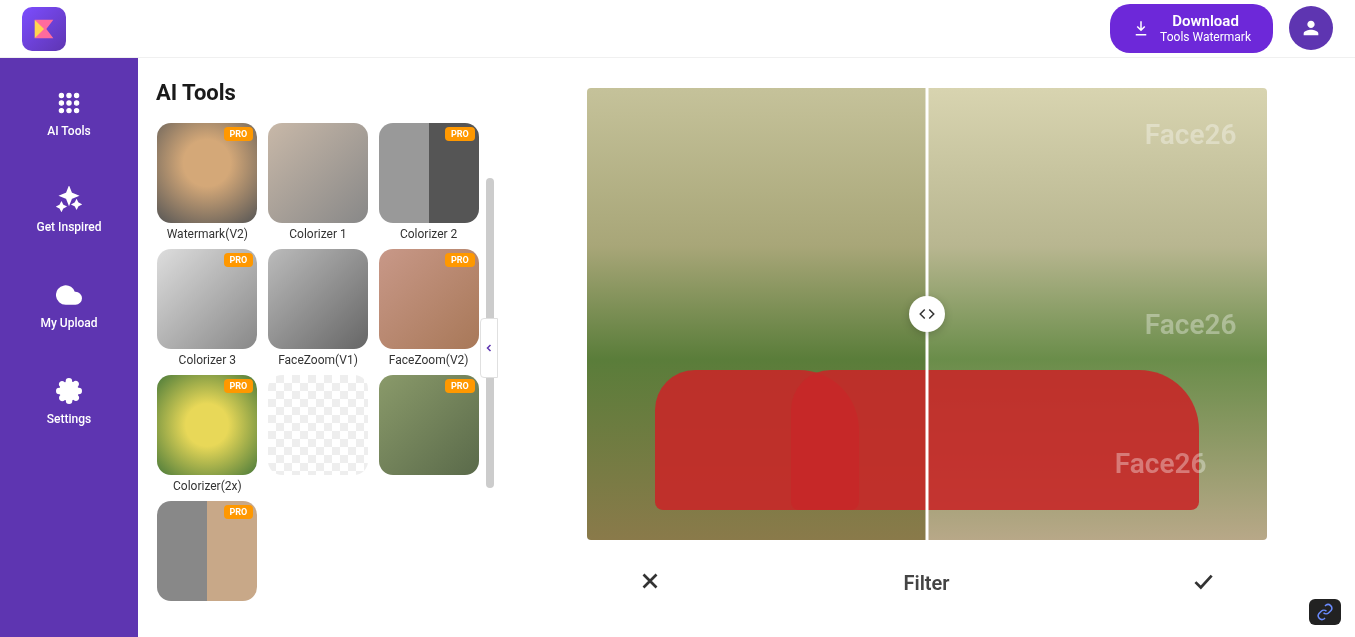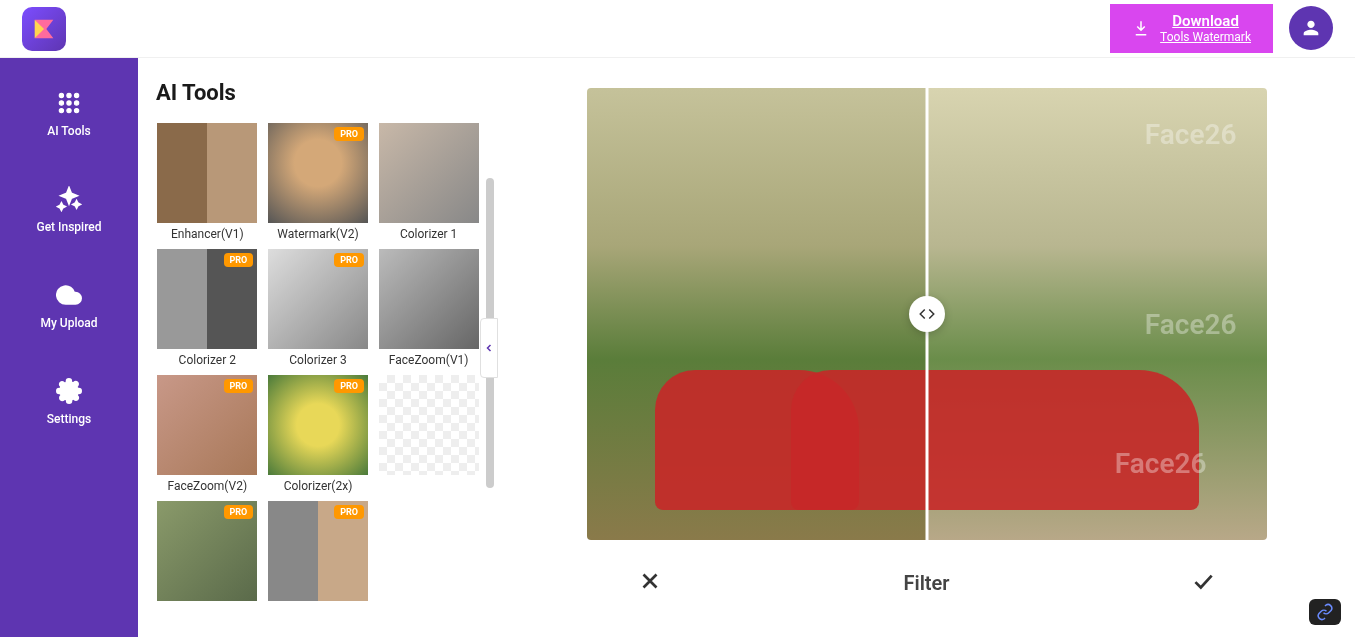--- a/index.html
+++ b/index.html
@@ -2,39 +2,39 @@
 <html><head>
 <meta charset="utf-8">
 <style>
 * { margin: 0; padding: 0; box-sizing: border-box; }
 body { font-family: -apple-system, BlinkMacSystemFont, "Segoe UI", Roboto, sans-serif; background: #fff; width: 1355px; height: 637px; overflow: hidden; }
 
 .header { height: 58px; background: #fff; display: flex; align-items: center; padding: 0 22px; justify-content: space-between; border-bottom: 1px solid #f0f0f0; }
 .logo { width: 44px; height: 44px; background: linear-gradient(135deg, #7c4dff 0%, #5e35b1 100%); border-radius: 10px; display: flex; align-items: center; justify-content: center; }
 .logo svg { width: 28px; height: 28px; }
 .header-right { display: flex; align-items: center; gap: 16px; }
-.download-btn { background: #d946ef; color: #fff; padding: 8px 22px; border-radius: 0; display: flex; align-items: center; gap: 10px; cursor: pointer; text-decoration: underline; }
+.download-btn { background: #6d28d9; color: #fff; padding: 8px 22px; border-radius: 20px; display: flex; align-items: center; gap: 10px; cursor: pointer; }
 .download-btn .dl-text { display: flex; flex-direction: column; align-items: center; line-height: 1.2; }
 .download-btn .dl-main { font-weight: 600; font-size: 15px; }
 .download-btn .dl-sub { font-size: 12px; }
 .avatar { width: 44px; height: 44px; border-radius: 50%; background: #5e35b1; display: flex; align-items: center; justify-content: center; cursor: pointer; }
 .avatar svg { width: 22px; height: 22px; fill: #fff; }
 
 .main { display: flex; height: calc(100% - 58px); }
 
 .sidebar { width: 138px; background: #5e35b1; display: flex; flex-direction: column; align-items: center; padding-top: 32px; gap: 48px; }
 .sidebar-item { display: flex; flex-direction: column; align-items: center; gap: 8px; cursor: pointer; color: #fff; }
 .sidebar-item svg { width: 26px; height: 26px; fill: #fff; stroke: #fff; }
 .sidebar-item span { font-size: 12px; font-weight: 500; }
 
 .tools-panel { width: 360px; background: #fff; padding: 22px 18px; position: relative; overflow-y: auto; }
 .tools-title { font-size: 22px; font-weight: 700; color: #1a1a1a; margin-bottom: 18px; }
 .tools-grid { display: grid; grid-template-columns: repeat(3, 1fr); gap: 8px; }
 .tool-card { display: flex; flex-direction: column; align-items: center; cursor: pointer; }
-.tool-thumb { width: 100px; height: 100px; border-radius: 0; position: relative; overflow: hidden; background: #ddd; }
+.tool-thumb { width: 100px; height: 100px; border-radius: 14px; position: relative; overflow: hidden; background: #ddd; }
 .tool-label { font-size: 12px; color: #333; margin-top: 4px; text-align: center; }
 .pro-badge { position: absolute; top: 4px; right: 4px; background: #ff9800; color: #fff; font-size: 9px; font-weight: 700; padding: 2px 6px; border-radius: 4px; }
 .collapse-btn { position: absolute; right: 0; top: 50%; transform: translateY(-50%); width: 18px; height: 60px; background: #fff; border: 1px solid #e0e0e0; border-radius: 4px 0 0 4px; display: flex; align-items: center; justify-content: center; cursor: pointer; }
 .collapse-btn svg { width: 12px; height: 12px; stroke: #5e35b1; }
 .tools-scrollbar { position: absolute; right: 4px; top: 120px; width: 8px; height: 310px; background: #ccc; border-radius: 4px; }
 
 .canvas-area { flex: 1; background: #fff; display: flex; flex-direction: column; align-items: center; padding: 30px 40px 0; }
 .preview { position: relative; width: 680px; height: 452px; border-radius: 4px; overflow: hidden; }
 .preview-half { position: absolute; top: 0; bottom: 0; }
 .preview-left { left: 0; width: 50%; background: linear-gradient(180deg, #c5c29a 0%, #a8a678 35%, #5a7d3a 60%, #8a7a4a 100%); }
@@ -133,24 +133,20 @@
           <path d="M19.4 15a1.65 1.65 0 0 0 .33 1.82l.06.06a2 2 0 1 1-2.83 2.83l-.06-.06a1.65 1.65 0 0 0-1.82-.33 1.65 1.65 0 0 0-1 1.51V21a2 2 0 0 1-4 0v-.09a1.65 1.65 0 0 0-1-1.51 1.65 1.65 0 0 0-1.82.33l-.06.06a2 2 0 1 1-2.83-2.83l.06-.06a1.65 1.65 0 0 0 .33-1.82 1.65 1.65 0 0 0-1.51-1H3a2 2 0 0 1 0-4h.09a1.65 1.65 0 0 0 1.51-1 1.65 1.65 0 0 0-.33-1.82l-.06-.06a2 2 0 1 1 2.83-2.83l.06.06a1.65 1.65 0 0 0 1.82.33h0a1.65 1.65 0 0 0 1-1.51V3a2 2 0 0 1 4 0v.09a1.65 1.65 0 0 0 1 1.51 1.65 1.65 0 0 0 1.82-.33l.06-.06a2 2 0 1 1 2.83 2.83l-.06.06a1.65 1.65 0 0 0-.33 1.82v0a1.65 1.65 0 0 0 1.51 1H21a2 2 0 0 1 0 4h-.09a1.65 1.65 0 0 0-1.51 1z"></path>
         </svg>
       <span>Settings</span>
     </div>
   </div>
 
   <div class="tools-panel">
     <div class="tools-title">AI Tools</div>
     <div class="tools-grid" id="tools-grid">
         <div class="tool-card">
-          <div class="tool-thumb th-enhancer1"></div>
-          <div class="tool-label">Enhancer(V1)</div>
-        </div>
-        <div class="tool-card">
           <div class="tool-thumb th-enhancer2">
             <div class="pro-badge">PRO</div>
           </div>
           <div class="tool-label">Watermark(V2)</div>
         </div>
         <div class="tool-card">
           <div class="tool-thumb th-colorizer1"></div>
           <div class="tool-label">Colorizer 1</div>
         </div>
         <div class="tool-card">

